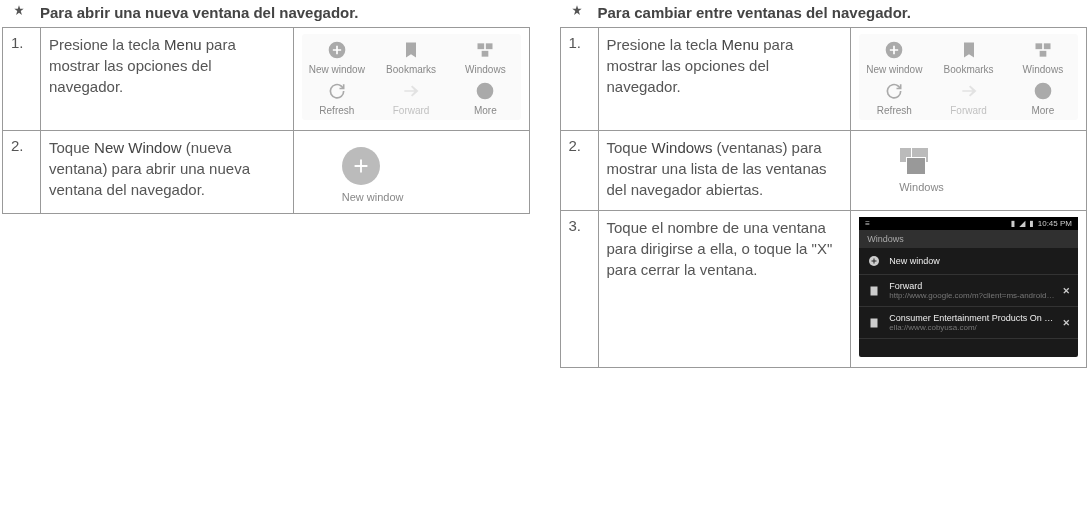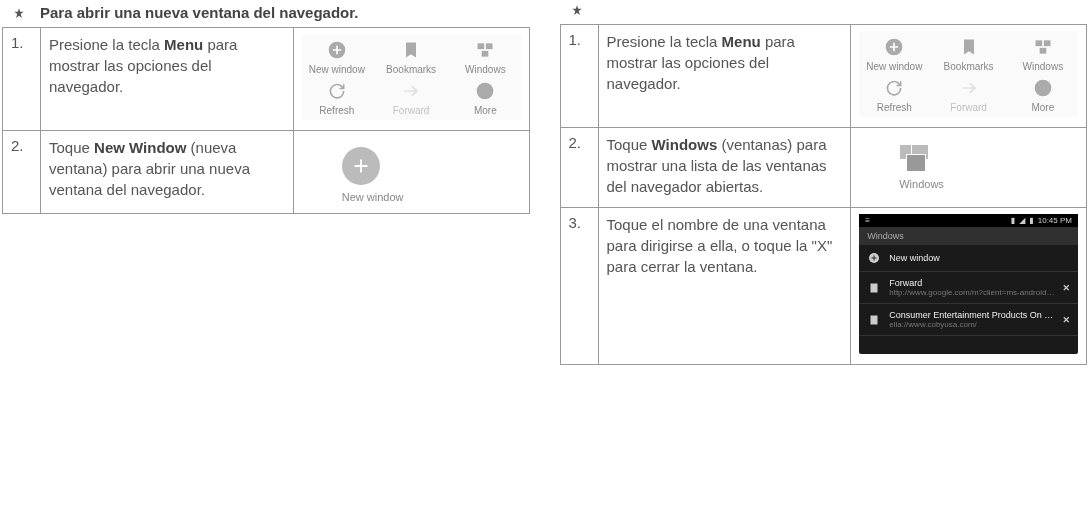--- a/index.html
+++ b/index.html
@@ -14,21 +14,21 @@
     background: #fff;
   }
   .page {
     display: flex;
     gap: 30px;
     padding: 0 2px 10px 2px;
   }
   .col { flex: 1; }
   .heading {
     display: flex;
-    align-items: flex-end;
+    align-items: flex-start;
     gap: 14px;
     font-weight: bold;
     color: #444;
     margin: 4px 0 6px 10px;
     font-size: 15px;
   }
   .heading-icon {
     width: 14px; height: 14px;
     display: flex; align-items: center; justify-content: center;
   }
@@ -43,21 +43,21 @@
     vertical-align: top;
   }
   td.num {
     width: 38px;
     text-align: left;
     padding-left: 10px;
     color: #555;
   }
   td.text { width: 48%; color:#555; line-height:1.4;}
   td.img-cell { background:#fff; padding:4px;}
-  b { font-weight: bold; color:#444; }
+  b { font-weight: normal; color:#444; }
 
   
   .menu-grid {
     display:grid;
     grid-template-columns: repeat(3,1fr);
     gap:4px 8px;
     font-size:10px;
     color:#888;
     padding:4px 2px;
     background:#fafafa;
@@ -203,20 +203,21 @@
       </table>
   </div>
 
   <div class="col">
     <div class="heading">
       <span class="heading-icon">
         <svg viewBox="0 0 24 24" width="14" height="14" fill="#555">
             <path d="M12 2l2 6h6l-5 4 2 7-5-4-5 4 2-7-5-4h6z"></path>
           </svg>
       </span>
+      <span>Para cambiar entre ventanas del navegador.</span>
     </div>
 
     <table class="steps">
       <tbody>
           <tr>
         <td class="num">1.</td>
         <td class="text">
           <span>Presione la tecla </span><b>Menu</b><span> para mostrar las opciones del navegador.</span>
         </td>
         <td class="img-cell">

